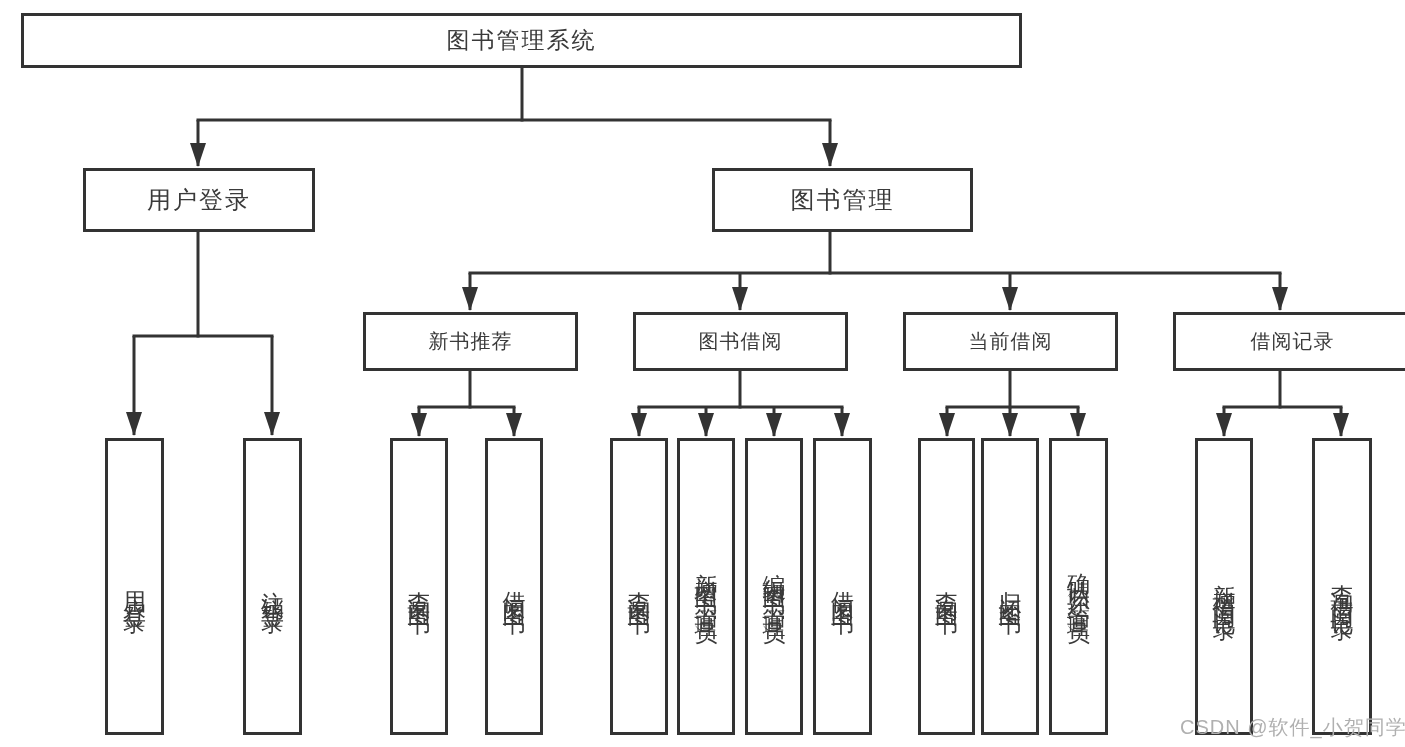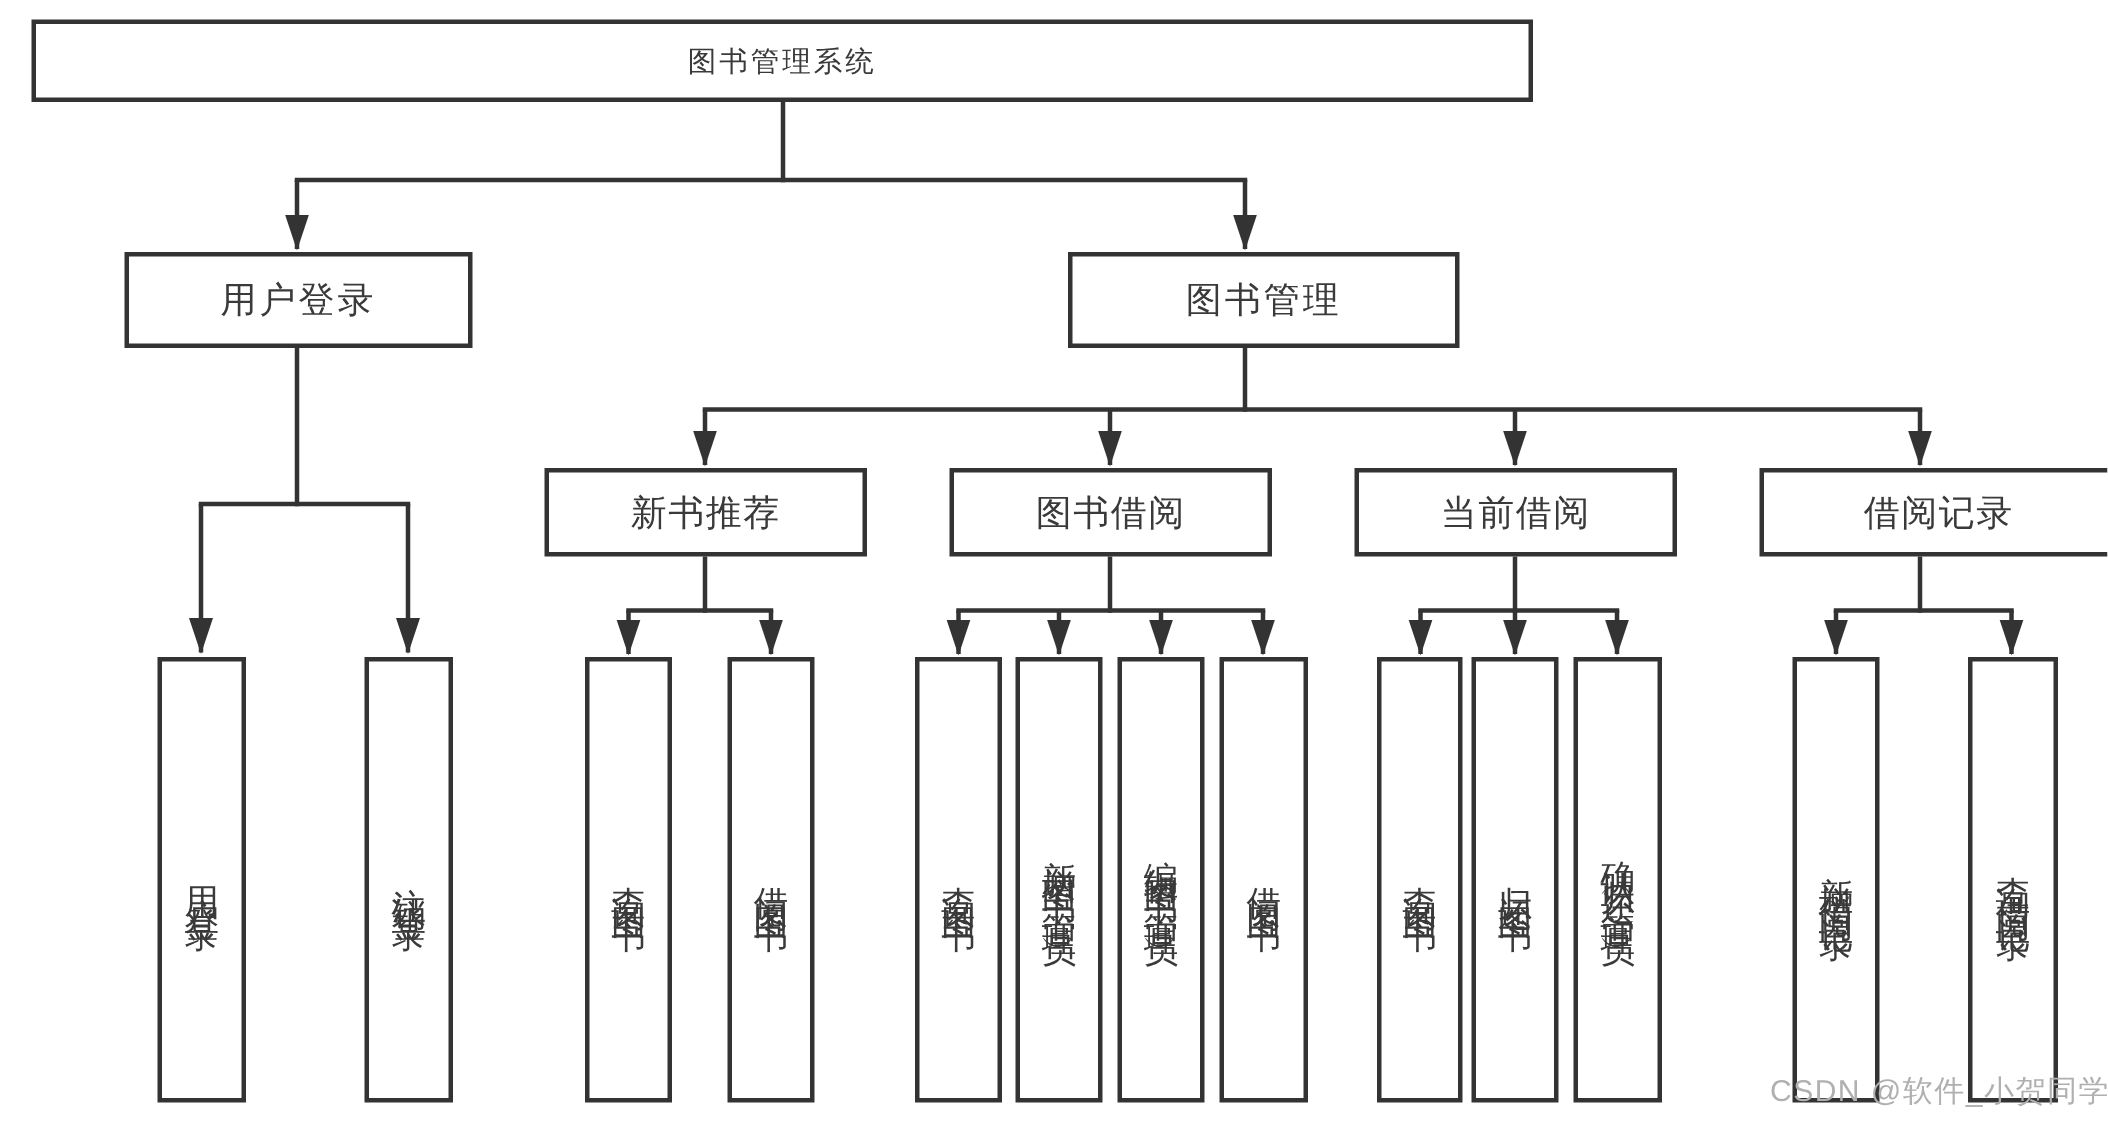--- a/index.html
+++ b/index.html
@@ -20,23 +20,23 @@
     position: absolute;
     box-sizing: border-box;
     background: #ffffff;
     border: 3px solid #333333;
     display: flex;
     align-items: center;
     justify-content: center;
     color: #3a3a3a;
     text-align: center;
   }
-  .root-box  { font-size: 19px; letter-spacing: 2px; }
+  .root-box  { font-size: 23px; letter-spacing: 2px; }
   .l2-box    { font-size: 24px; letter-spacing: 2px; }
-  .l3-box    { font-size: 24px; letter-spacing: 1px; align-items: center; }
+  .l3-box    { font-size: 20px; letter-spacing: 1px; align-items: center; }
   .leaf-box  { font-size: 23px; }
   .leaf-box .vtext {
     writing-mode: vertical-lr;
     text-orientation: mixed;
     letter-spacing: 7px;
     line-height: 1;
     white-space: nowrap;
   }
   .watermark {
     position: absolute;

